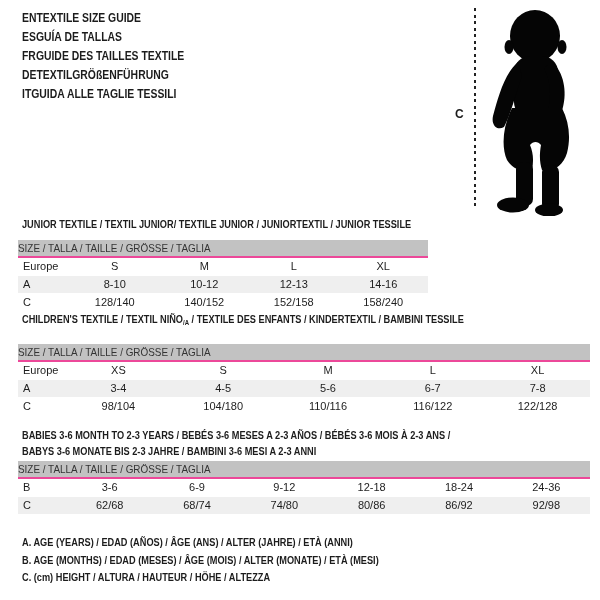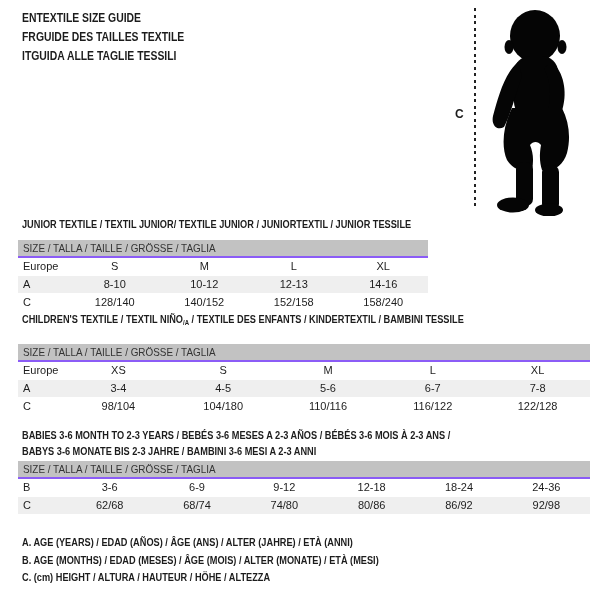--- a/index.html
+++ b/index.html
@@ -34,22 +34,22 @@
 
   
   table.size-table {
     position: absolute; left: 18px;
     border-collapse: collapse; table-layout: fixed;
     font-size: 11px; color: #1d1d1d;
   }
   table.size-table td { height: 18px; text-align: center; overflow: hidden; white-space: nowrap; }
   table.size-table td.lbl { text-align: left; padding-left: 5px; }
   tr.bar-row td {
-    background: #c2c2c2; text-align: left; padding-left: 5px;
-    color: #333; height: 17px; border-bottom: 2px solid #8b5cf6;
+    background: #c2c2c2; text-align: left; 
+    color: #333; height: 17px; border-bottom: 2px solid #ec4899;
   }
   tr.shaded td { background: #efefef; border-top: 1px solid #fff; border-bottom: 1px solid #fff; }
 
   .t1 { top: 240px; width: 410px; }
   .t2 { top: 344px; width: 572px; }
   .t3 { top: 461px; width: 572px; }
 
   
   .footnotes { position: absolute; left: 22px; top: 536px; }
   .footnote { height: 17.5px; font-weight: bold; font-size: 11.5px; }
@@ -57,21 +57,27 @@
 </head>
 <body>
 
 <div class="page">
 
   <div class="lang-block">
     <div class="lang-row">
       <span class="cond"><span class="lang-code">EN</span><span>TEXTILE SIZE GUIDE</span></span>
     </div>
     <div class="lang-row">
+      <span class="cond"><span class="lang-code">ES</span><span>GUÍA DE TALLAS</span></span>
+    </div>
+    <div class="lang-row">
       <span class="cond"><span class="lang-code">FR</span><span>GUIDE DES TAILLES TEXTILE</span></span>
+    </div>
+    <div class="lang-row">
+      <span class="cond"><span class="lang-code">DE</span><span>TEXTILGRÖßENFÜHRUNG</span></span>
     </div>
     <div class="lang-row">
       <span class="cond"><span class="lang-code">IT</span><span>GUIDA ALLE TAGLIE TESSILI</span></span>
     </div>
   </div>
 
   <div class="measure-line"></div>
   <div class="measure-label">C</div>
 
   <svg class="baby-svg" width="110" height="212" viewBox="0 0 110 212">

